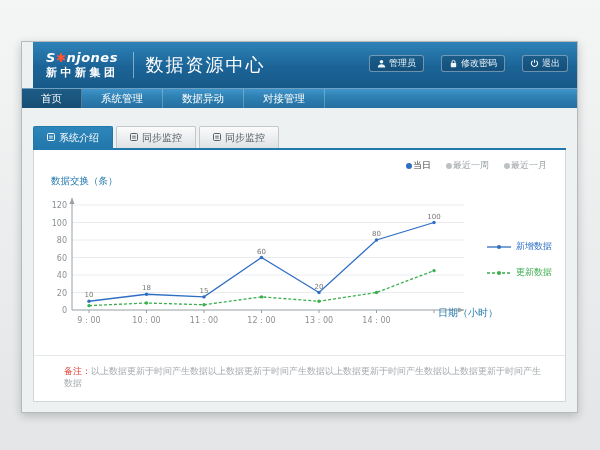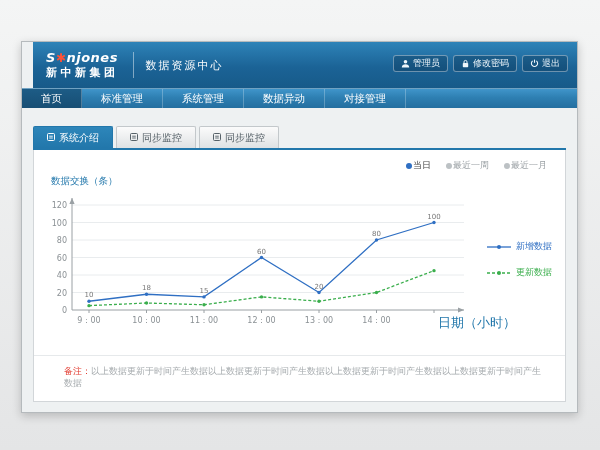--- a/index.html
+++ b/index.html
@@ -12,22 +12,22 @@
   .app-window{position:absolute;left:21px;top:41px;width:557px;height:372px;
     background:#eef1f2;border:1px solid #b5babd;box-shadow:0 3px 9px rgba(0,0,0,.2);}
   
   .header{height:46px;background:linear-gradient(180deg,#2e83b8 0%,#1b6396 55%,#175a89 100%);
     display:flex;align-items:center;position:relative;margin-left:11px;}
   .logo{margin-left:13px;color:#fff;line-height:1.15;}
   .logo-line1{font-size:13px;font-weight:bold;font-style:italic;letter-spacing:.5px;}
   .logo-star{color:#ff5136;font-style:normal;font-size:12px;}
   .logo-line2{font-size:11px;font-weight:bold;letter-spacing:3.5px;margin-top:1px;}
   .header-divider{width:1px;height:26px;background:rgba(255,255,255,.45);margin:0 12px 0 14px;}
-  .app-title{color:#fff;font-size:11px;letter-spacing:2px;}
-  .user-actions{position:absolute;right:9px;top:13px;display:flex;gap:5px;}
+  .app-title{color:#fff;font-size:18px;letter-spacing:2px;}
+  .user-actions{position:absolute;right:9px;top:13px;display:flex;gap:17px;}
   .ua-btn{display:flex;align-items:center;gap:3px;height:17px;padding:0 7px;font-size:9px;
     color:#eef6fb;background:rgba(8,40,64,.28);border:1px solid rgba(255,255,255,.38);
     border-radius:3px;cursor:pointer;white-space:nowrap;}
   .ua-btn svg{display:block;}
   
   .navbar{height:20px;background:linear-gradient(180deg,#4095ca 0%,#2e7fb2 45%,#246fa0 100%);
     border-top:1px solid rgba(255,255,255,.35);display:flex;}
   .nav-item{display:flex;align-items:center;padding:0 19px;font-size:10.5px;color:#fff;
     border-right:1px solid rgba(255,255,255,.25);cursor:pointer;}
   .nav-item.active{background:linear-gradient(180deg,#1d5c86,#174e74);}
@@ -40,21 +40,21 @@
   .tab.active{background:linear-gradient(180deg,#2d86ba,#2277ab);color:#fff;border-color:#2277ab;}
   .panel{position:relative;background:#fff;border:1px solid #d2d6d9;border-top:none;height:252px;}
   
   .range-legend{position:absolute;top:9px;right:18px;display:flex;gap:15px;}
   .rl-item{display:flex;align-items:center;gap:1px;font-size:9px;color:#9aa0a4;cursor:pointer;}
   .rl-item .dot{width:6px;height:6px;border-radius:50%;background:#bcc1c4;}
   .rl-item.active{color:#444;}
   .rl-item.active .dot{background:#2f6fc3;}
   .y-label{position:absolute;top:25px;left:17px;font-size:9.5px;color:#2277ab;}
   #chart-svg{position:absolute;top:42px;left:10px;}
-  .x-label{position:absolute;top:164px;left:404px;font-size:13px;color:#2277ab;}
+  .x-label{position:absolute;top:156px;left:404px;font-size:10px;color:#2277ab;}
   .series-legend{position:absolute;right:13px;top:90px;display:flex;flex-direction:column;gap:13px;}
   .sl-item{display:flex;align-items:center;gap:5px;font-size:9px;cursor:pointer;}
   .sl-sample svg{display:block;}
   
   .remark{position:absolute;left:0;right:0;bottom:0;border-top:1px solid #e6e9eb;
     padding:9px 20px 11px 30px;font-size:9px;color:#a6abae;line-height:1.4;}
   .remark-prefix{color:#e23b30;}
 </style>
 </head>
 <body>
@@ -94,21 +94,20 @@
               <path d="M2.7 1.9 a3.1 3.1 0 1 0 3.6 0" stroke="#eef6fb" stroke-width="1.1" fill="none"></path>
             </svg>
           </span>
         <span>退出</span>
       </div>
     </div>
   </div>
 
   <div class="navbar">
     <div class="nav-item active">首页</div>
-    <div class="nav-item">标准管理</div>
     <div class="nav-item">系统管理</div>
     <div class="nav-item">数据异动</div>
     <div class="nav-item">对接管理</div>
   </div>
 
   <div class="content">
     <div class="tabbar">
       <div class="tab active">
         <span><svg width="8" height="8" viewBox="0 0 8 8">
               <rect x="0.5" y="0.5" width="7" height="7" rx="1" fill="none" stroke="currentColor" stroke-width="1"></rect>

